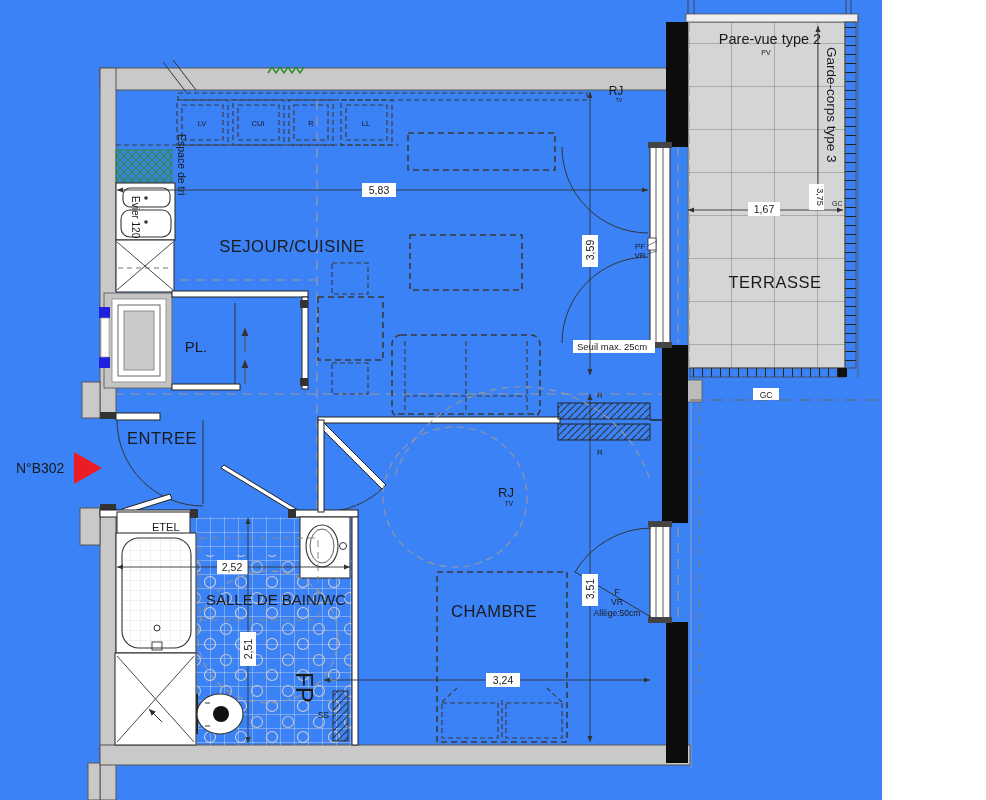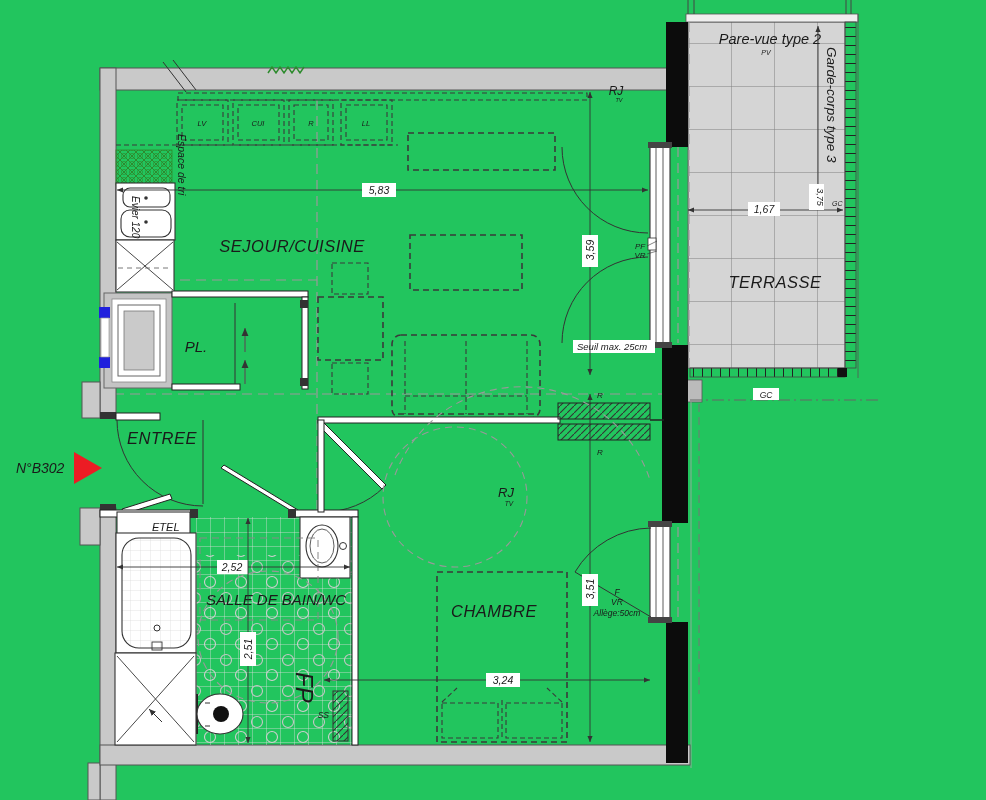--- a/index.html
+++ b/index.html
@@ -1,17 +1,17 @@
 <!DOCTYPE html>
 <html><head>
 <meta charset="utf-8">
 <style>
   html,body{margin:0;padding:0;background:#ffffff;}
   body{font-family:"Liberation Sans","DejaVu Sans",sans-serif;}
-  #plan-wrap{width:986px;height:800px;position:relative;background:#22c55e;overflow:hidden;font-style:italic;}
+  #plan-wrap{width:882px;height:800px;position:relative;background:#3b82f6;overflow:hidden;}
   svg text{fill:#1a1a1a;}
   .room-label{font-size:16.5px;letter-spacing:.5px;}
   .dim-text{font-size:10.5px;}
   .wall{fill:#c9c9c9;stroke:#555;stroke-width:1;}
   .iwall{fill:#ffffff;stroke:#222;stroke-width:1;}
   .blackcol{fill:#0c0c0c;}
   .furn{fill:none;stroke:#3a3a3a;stroke-width:1.6;stroke-dasharray:6 4;}
   .furn-thin{fill:none;stroke:#3a3a3a;stroke-width:1.1;stroke-dasharray:5 3;}
   .zoneline{fill:none;stroke:#9a9a9a;stroke-width:1.2;stroke-dasharray:10 6;}
   .dimline{stroke:#333;stroke-width:0.9;fill:none;}

